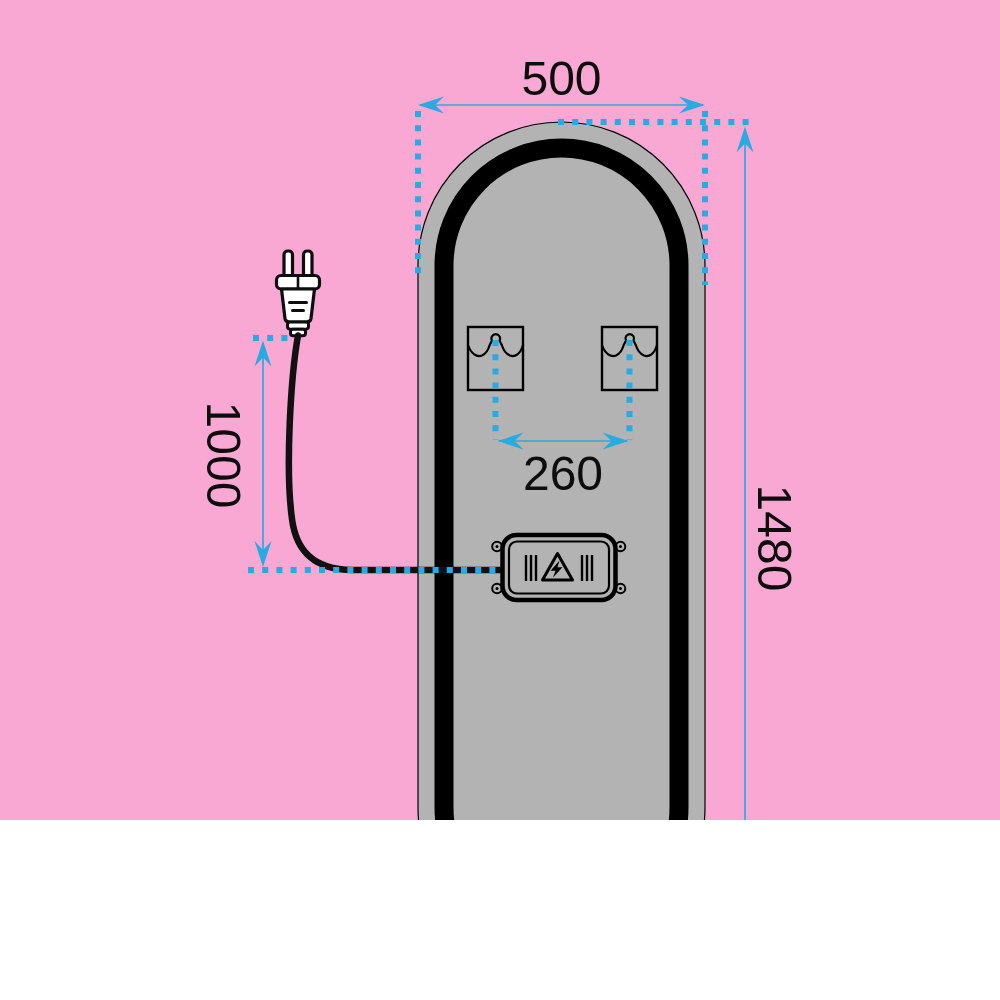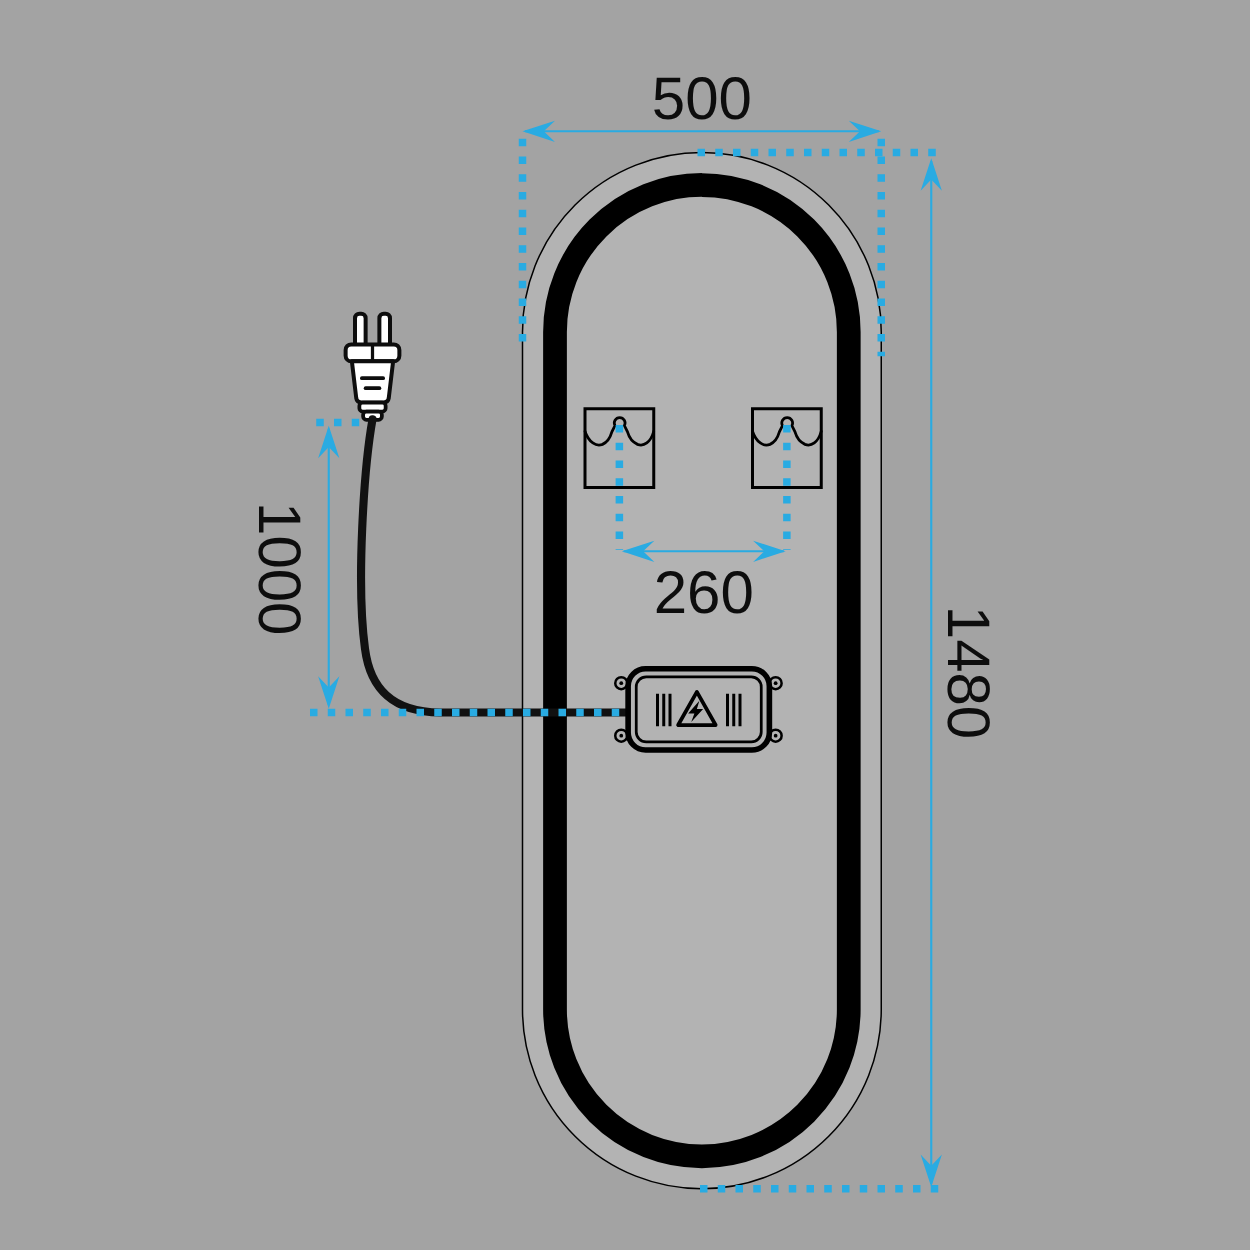--- a/index.html
+++ b/index.html
@@ -1,19 +1,19 @@
 <!DOCTYPE html>
 <html><head>
 <meta charset="utf-8">
 <style>
   html,body{margin:0;padding:0;background:#ffffff;}
   .canvas{
     position:relative;
-    width:1000px;height:1000px;
-    background:#a3a3a3;
+    width:1000px;height:820px;
+    background:#f9a8d4;
     font-family:"Liberation Sans","DejaVu Sans",sans-serif;
     overflow:hidden;
   }
   svg{display:block}
   .accent-fill{fill:#29abe2;}
   .dotted{stroke:#29abe2;stroke-width:6;stroke-dasharray:6 8.2;fill:none;}
   .dimline{stroke:#29abe2;stroke-width:1.7;fill:none;}
   .ink{stroke:#000000;fill:none;}
   .dim-text{font-size:48px;fill:#0d0d0d;letter-spacing:0px;}
 </style>

